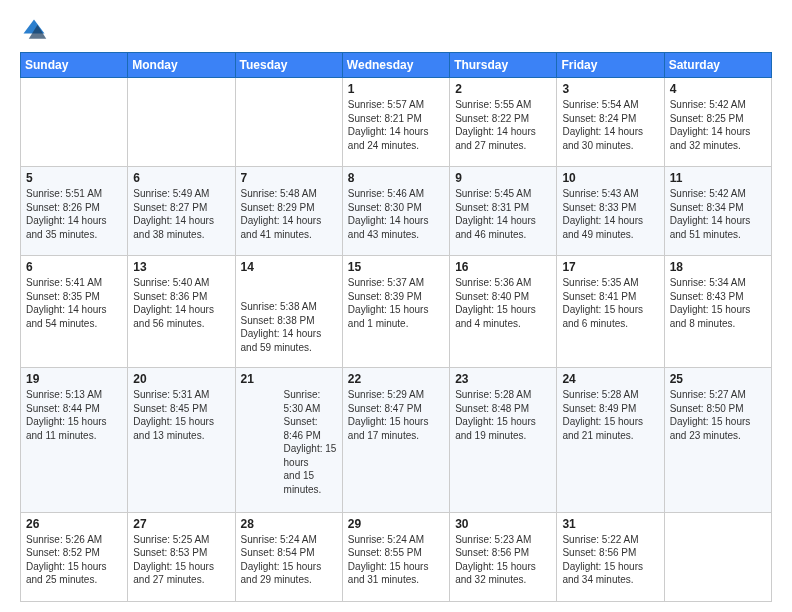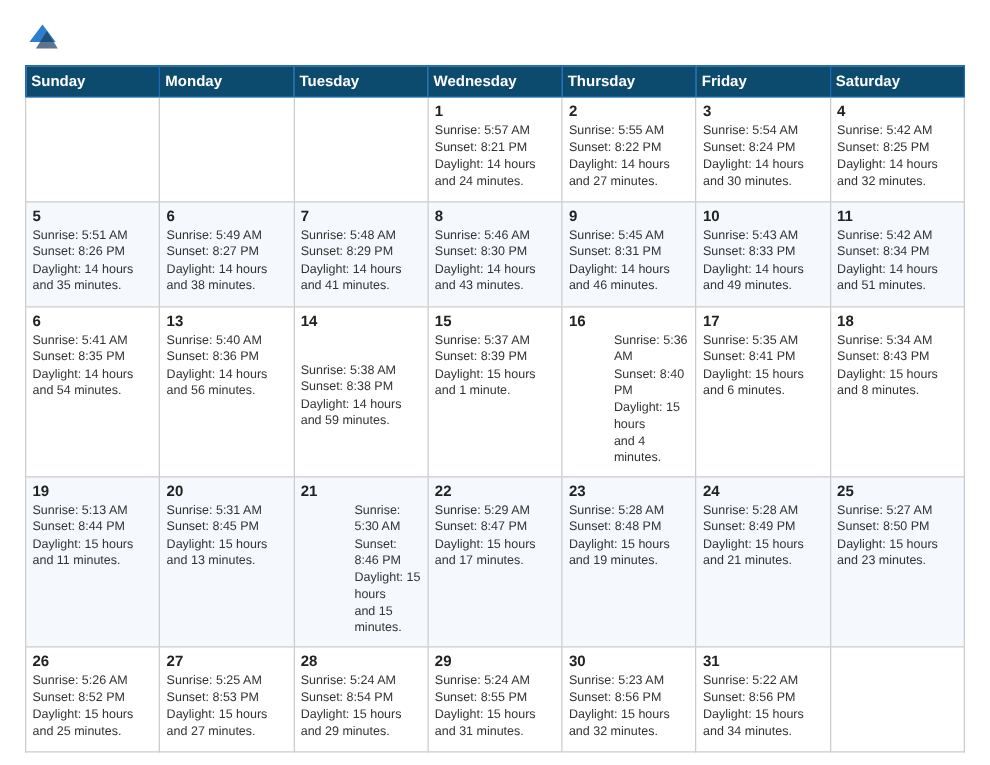--- a/index.html
+++ b/index.html
@@ -53,21 +53,21 @@
       color: #333;
     }
     .calendar {
       flex: 1;
       border: 1px solid #ccc;
       border-collapse: collapse;
       width: 100%;
       table-layout: fixed;
     }
     .calendar th {
-      background: #0c4a6e;
+      background: #3b82f6;
       color: #fff;
       font-size: 12px;
       font-weight: bold;
       padding: 5px 4px;
       text-align: left;
       border: 1px solid #1a6ab5;
     }
     .calendar td {
       border: 1px solid #ccc;
       vertical-align: top;
@@ -236,21 +236,21 @@
           </td>
           <td>
             <span class="day-num">15</span>
             <div class="cell-text" style="white-space: pre-line;">Sunrise: 5:37 AM
 Sunset: 8:39 PM
 Daylight: 15 hours
 and 1 minute.</div>
           </td>
           <td>
             <span class="day-num">16</span>
-            <div class="cell-text" style="white-space: pre-line; margin-left: 36px;">Sunrise: 5:36 AM
+            <div class="cell-text" style="white-space: pre-line;">Sunrise: 5:36 AM
 Sunset: 8:40 PM
 Daylight: 15 hours
 and 4 minutes.</div>
           </td>
           <td>
             <span class="day-num">17</span>
             <div class="cell-text" style="white-space: pre-line;">Sunrise: 5:35 AM
 Sunset: 8:41 PM
 Daylight: 15 hours
 and 6 minutes.</div>

